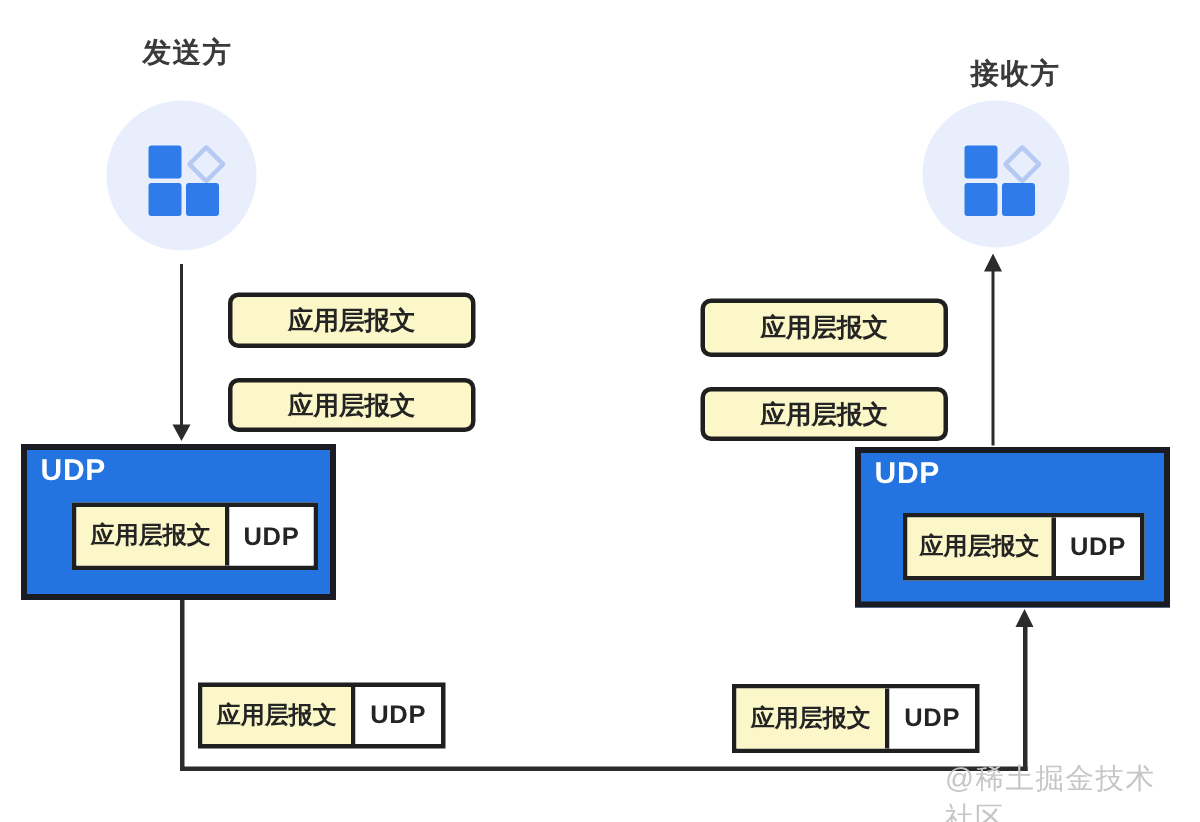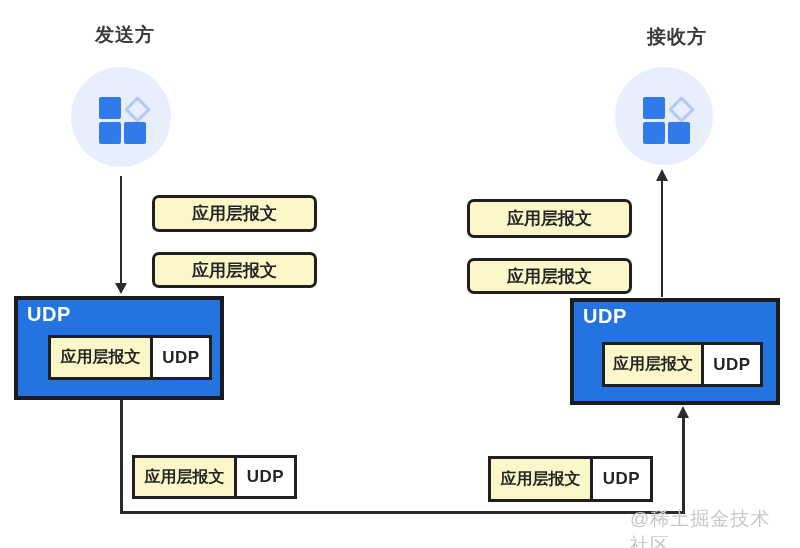--- a/index.html
+++ b/index.html
@@ -64,21 +64,21 @@
   .watermark{
     position:absolute;font-size:19px;color:#c6c6c6;letter-spacing:1px;font-weight:400;
   }
 </style>
 </head>
 <body>
 
 <div class="canvas">
 
   <div class="role-title" style="left:95px;top:22px;">发送方</div>
-  <div class="role-title" style="left:647px;top:24px;">接收方</div>
+  <div class="role-title" style="left:647px;top:36px;">接收方</div>
 
   <div class="app-circle" style="left:71px;top:67px;">
     <div class="sq sq-tl"></div>
     <div class="diamond"></div>
     <div class="sq sq-bl"></div>
     <div class="sq sq-br"></div>
   </div>
 
   <div class="app-circle" style="left:615px;top:67px;width:98px;height:98px;">
     <div class="sq sq-tl"></div>

